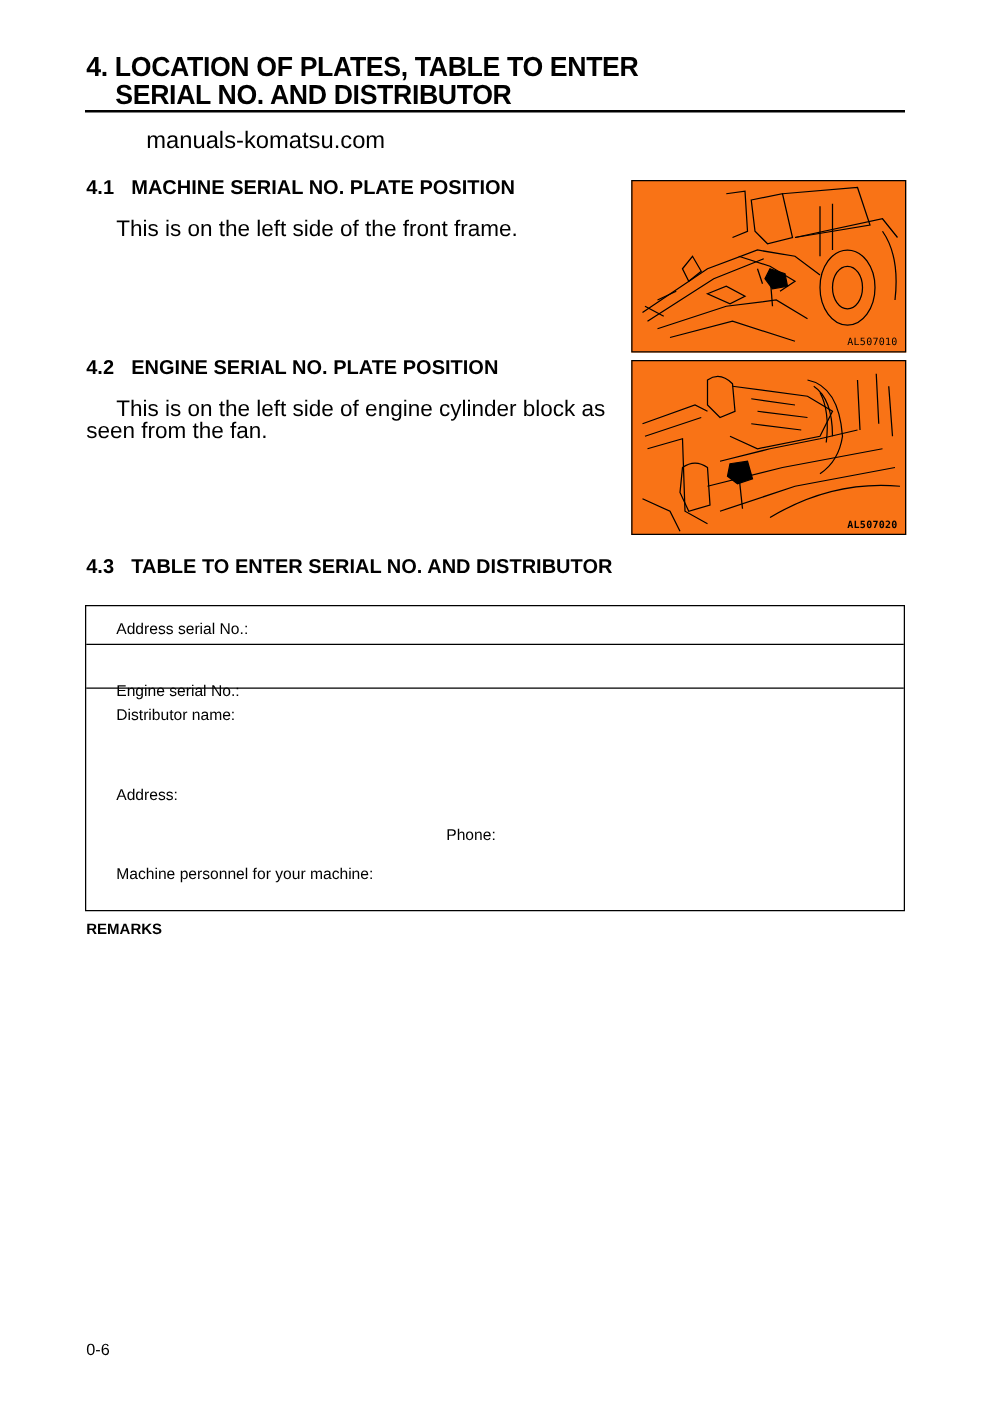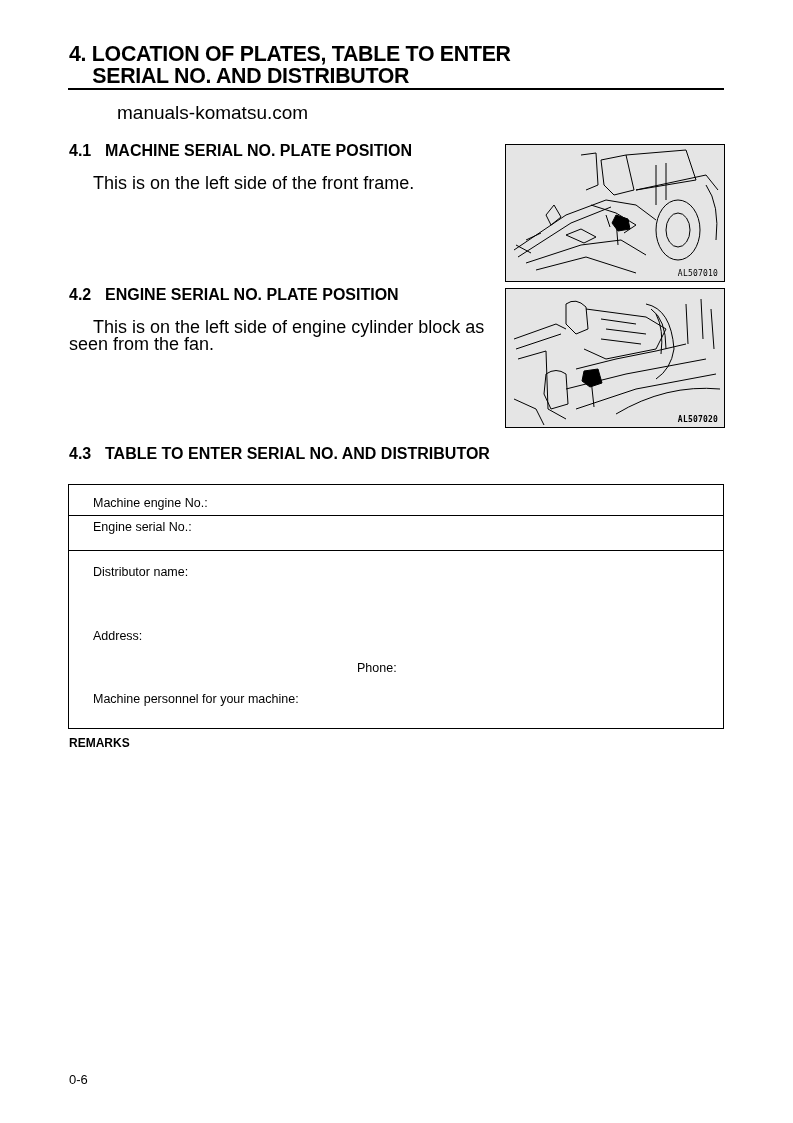--- a/index.html
+++ b/index.html
@@ -5,21 +5,21 @@
   html, body { margin: 0; padding: 0; background: #ffffff; }
   body { width: 793px; height: 1123px; position: relative; overflow: hidden; color: #000; font-family: "Liberation Sans", sans-serif; }
   .abs { position: absolute; }
   .chapter-title { left: 69px; top: 43px; font-size: 22px; font-weight: bold; line-height: 22px; letter-spacing: -0.3px; transform: scaleX(0.97); transform-origin: left top; }
   .chapter-title .l2 { padding-left: 24px; display: block; }
   .rule { left: 68px; top: 88px; width: 656px; height: 2px; background: #000; }
   .watermark { left: 117px; top: 102px; font-size: 19px; line-height: 22px; }
   .sec-h { font-size: 16px; font-weight: bold; line-height: 18px; left: 69px; }
   .sec-h .num { display: inline-block; width: 36px; }
   .para { font-size: 18px; line-height: 17px; }
-  .fig { border: 1px solid #000; background: #e5e5e5; }
+  .fig { border: 1px solid #000; background: #f97316; }
   .fig svg { display: block; }
   .fig-code { position: absolute; right: 6px; bottom: 3px; font-family: "DejaVu Sans Mono", monospace; font-size: 8px; letter-spacing: 0.2px; }
   .form { left: 68px; top: 484px; width: 654px; height: 243px; border: 1.5px solid #000; }
   .row { position: absolute; left: 0; right: 0; border-bottom: 1.5px solid #000; }
   .lbl { position: absolute; font-size: 12.5px; line-height: 15px; }
   .remarks { left: 69px; top: 736px; font-size: 12px; font-weight: bold; }
   .page-no { left: 69px; top: 1072px; font-size: 13px; }
 </style>
 </head>
 <body>
@@ -90,24 +90,24 @@
   </svg>
   <span class="fig-code">AL507020</span>
 </div>
 
 <div class="abs sec-h" style="top:445px;">
   <span class="num">4.3</span><span>TABLE TO ENTER SERIAL NO. AND DISTRIBUTOR</span>
 </div>
 
 <div class="abs form">
   <div class="row" style="top:0; height:30px;">
-    <span class="lbl" style="left:24px; top:11px;">Machine engine No.:</span>
+    <span class="lbl" style="left:24px; top:11px;">Address serial No.:</span>
   </div>
   <div class="row" style="top:31px; height:34px;">
-    <span class="lbl" style="left:24px; top:4px;text-align:center;">Engine serial No.:</span>
+    <span class="lbl" style="left:24px; top:30px;text-align:center;">Engine serial No.:</span>
   </div>
   <div style="position:absolute; left:0; right:0; top:67px; bottom:0;">
     <span class="lbl" style="left:24px; top:13px;">Distributor name:</span>
     <span class="lbl" style="left:24px; top:77px;">Address:</span>
     <span class="lbl" style="left:288px; top:77px;margin-top:32px;">Phone:</span>
     <span class="lbl" style="left:24px; top:140px;">Machine personnel for your machine:</span>
   </div>
 </div>
 
 <div class="abs remarks">REMARKS</div>

